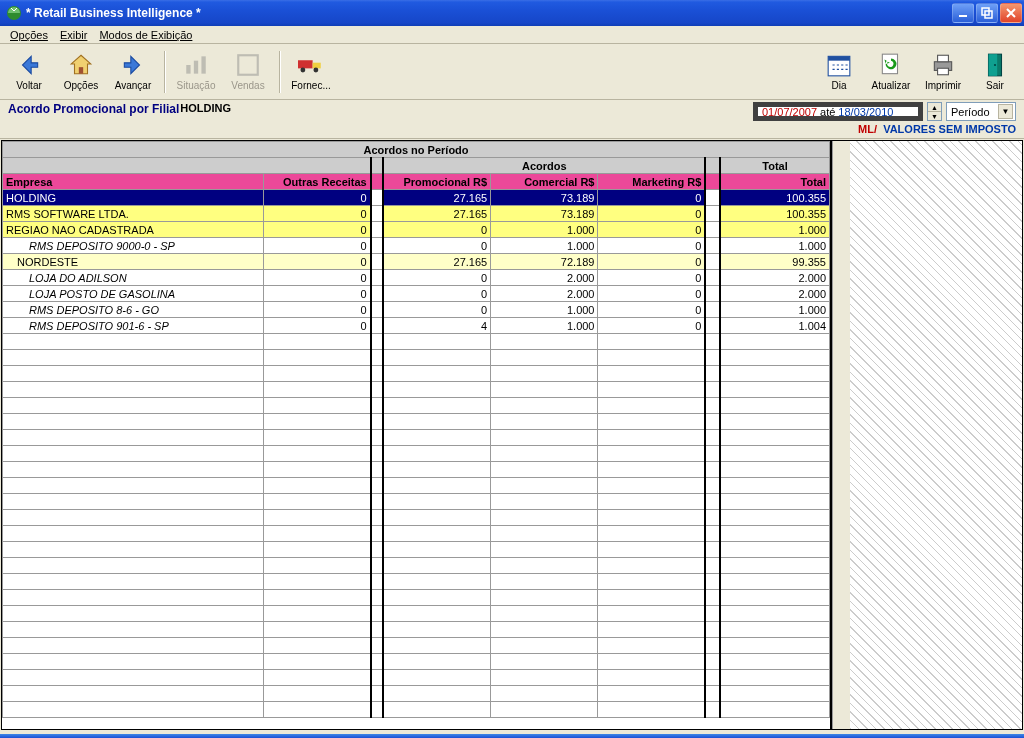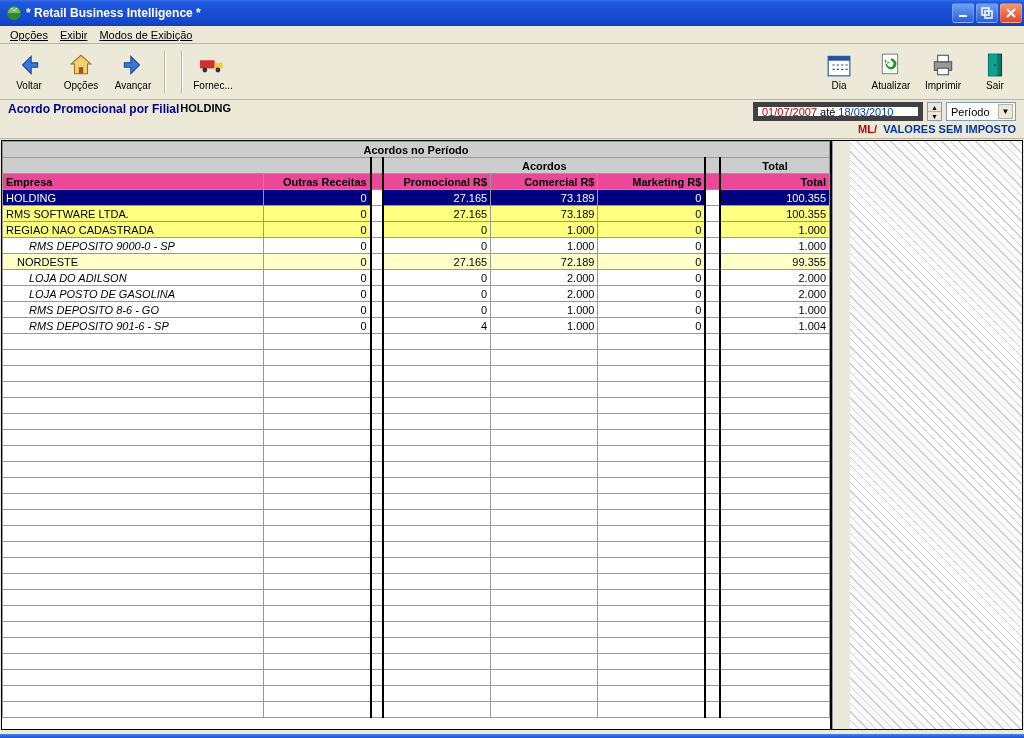--- a/index.html
+++ b/index.html
@@ -203,20 +203,40 @@
     <div class="tb-btn">
       <span class="ic">
           <svg viewBox="0 0 24 24">
             <path d="M10 4l8 8-8 8V14H4v-4h6z" fill="#3a78d8" stroke="#1a4aa0"></path>
           </svg>
         </span>
       <span class="lbl">Avançar</span>
     </div>
   </div>
   <div class="tb-sep"></div>
+  <div class="tb-group">
+    <div class="tb-btn disabled">
+      <span class="ic">
+          <svg viewBox="0 0 24 24">
+            <rect x="3" y="12" width="4" height="8" fill="#888"></rect>
+            <rect x="10" y="8" width="4" height="12" fill="#888"></rect>
+            <rect x="17" y="4" width="4" height="16" fill="#888"></rect>
+          </svg>
+        </span>
+      <span class="lbl">Situação</span>
+    </div>
+    <div class="tb-btn disabled">
+      <span class="ic">
+          <svg viewBox="0 0 24 24">
+            <rect x="3" y="3" width="18" height="18" fill="none" stroke="#888" stroke-width="2"></rect>
+          </svg>
+        </span>
+      <span class="lbl">Vendas</span>
+    </div>
+  </div>
   <div class="tb-sep"></div>
   <div class="tb-group">
     <div class="tb-btn">
       <span class="ic">
           <svg viewBox="0 0 32 20">
             <rect x="0" y="4" width="18" height="10" fill="#d03030"></rect>
             <rect x="18" y="7" width="10" height="7" fill="#f0d040"></rect>
             <circle cx="6" cy="16" r="3" fill="#333"></circle>
             <circle cx="22" cy="16" r="3" fill="#333"></circle>
           </svg>

